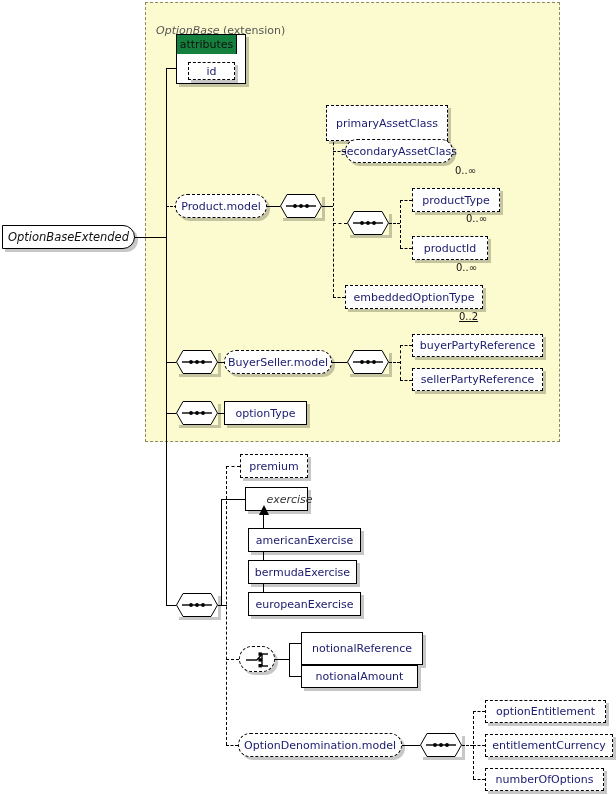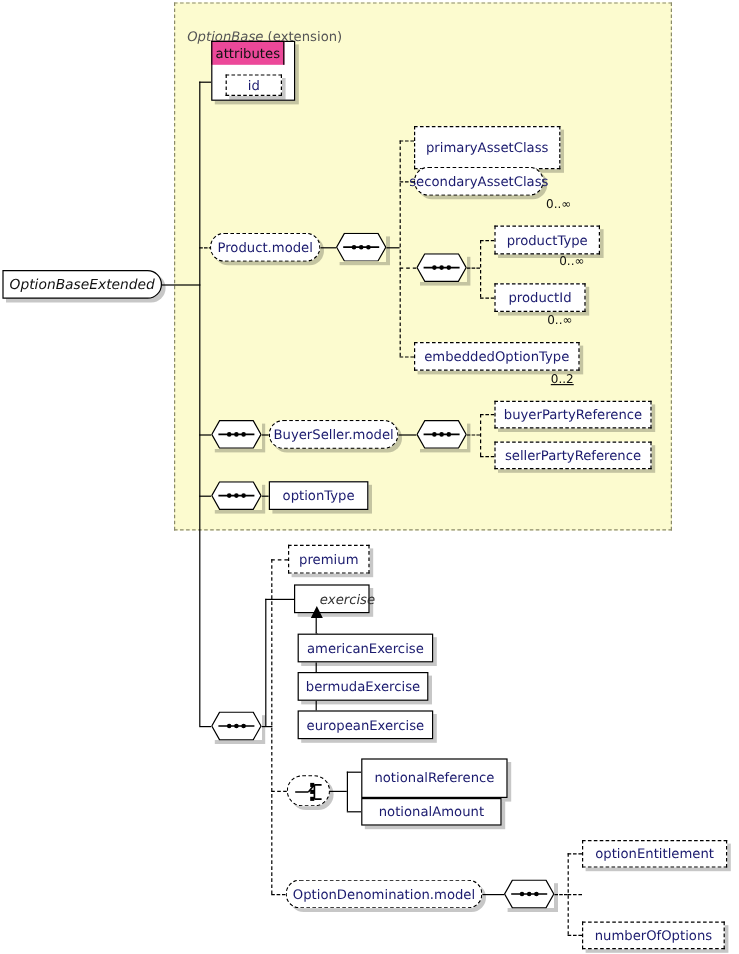--- a/index.html
+++ b/index.html
@@ -32,21 +32,21 @@
   
   .root{position:absolute;box-sizing:border-box;background:#ffffff;
         border:1px solid #000000;border-radius:0 13px 13px 0;
         display:flex;align-items:center;justify-content:center;
         font-size:11.5px;font-style:italic;color:#111111;white-space:nowrap;
         box-shadow:3px 3px 0 0 rgba(0,0,0,0.22);}
 
   
   .attrbox{position:absolute;box-sizing:border-box;background:#ffffff;
            border:1px solid #000000;box-shadow:3px 3px 0 0 rgba(0,0,0,0.22);}
-  .attrbox .tab{position:absolute;left:0;top:0;background:#ec4899;
+  .attrbox .tab{position:absolute;left:0;top:0;background:#15803d;
                 border:1px solid #000000;border-bottom:none;box-sizing:border-box;
                 font-size:11px;color:#111;display:flex;align-items:center;
                 justify-content:center;}
   .seq-oct{position:absolute;width:42px;height:24px;
            box-shadow:3px 3px 0 0 rgba(0,0,0,0.22);}
   .choice-node{position:absolute;width:36px;height:26px;box-sizing:border-box;
                background:#ffffff;border:1px dashed #000000;border-radius:13px;
                box-shadow:3px 3px 0 0 rgba(0,0,0,0.22);}
 
   
@@ -98,21 +98,21 @@
       <circle cx="15" cy="12" r="1.9" fill="#000000"></circle>
       <circle cx="21" cy="12" r="1.9" fill="#000000"></circle>
       <circle cx="27" cy="12" r="1.9" fill="#000000"></circle>
     </svg>
   </div>
   <div class="h" style="left:322px;top:206px;width:11px;"></div>
 
   <div class="vd" style="left:333px;top:117px;height:180px;"></div>
 
   <div class="hd" style="left:333px;top:117px;width:12px;"></div>
-  <div class="node dashed" style="left:345px;top:105px;width:122px;height:36px;">
+  <div class="node dashed" style="left:326px;top:105px;width:122px;height:36px;">
     <span>primaryAssetClass</span>
   </div>
 
   <div class="hd" style="left:333px;top:151px;width:12px;"></div>
   <div class="node dashed" style="left:345px;top:139px;width:108px;height:24px;border-radius:12px;">
     <span>secondaryAssetClass</span>
   </div>
   <div class="card" style="left:455px;top:165px;">
     <span>0..∞</span>
   </div>
@@ -298,19 +298,22 @@
   </div>
   <div class="hd" style="left:462px;top:745px;width:11px;"></div>
   <div class="vd" style="left:473px;top:711px;height:68px;"></div>
 
   <div class="hd" style="left:473px;top:711px;width:12px;"></div>
   <div class="node dashed" style="left:485px;top:700px;width:121px;height:23px;">
     <span>optionEntitlement</span>
   </div>
 
   <div class="hd" style="left:473px;top:745px;width:12px;"></div>
+  <div class="node dashed" style="left:485px;top:734px;width:128px;height:23px;">
+    <span>entitlementCurrency</span>
+  </div>
 
   <div class="hd" style="left:473px;top:779px;width:12px;"></div>
   <div class="node dashed" style="left:485px;top:768px;width:119px;height:23px;">
     <span>numberOfOptions</span>
   </div>
 
 </div>
 
 </body></html>

